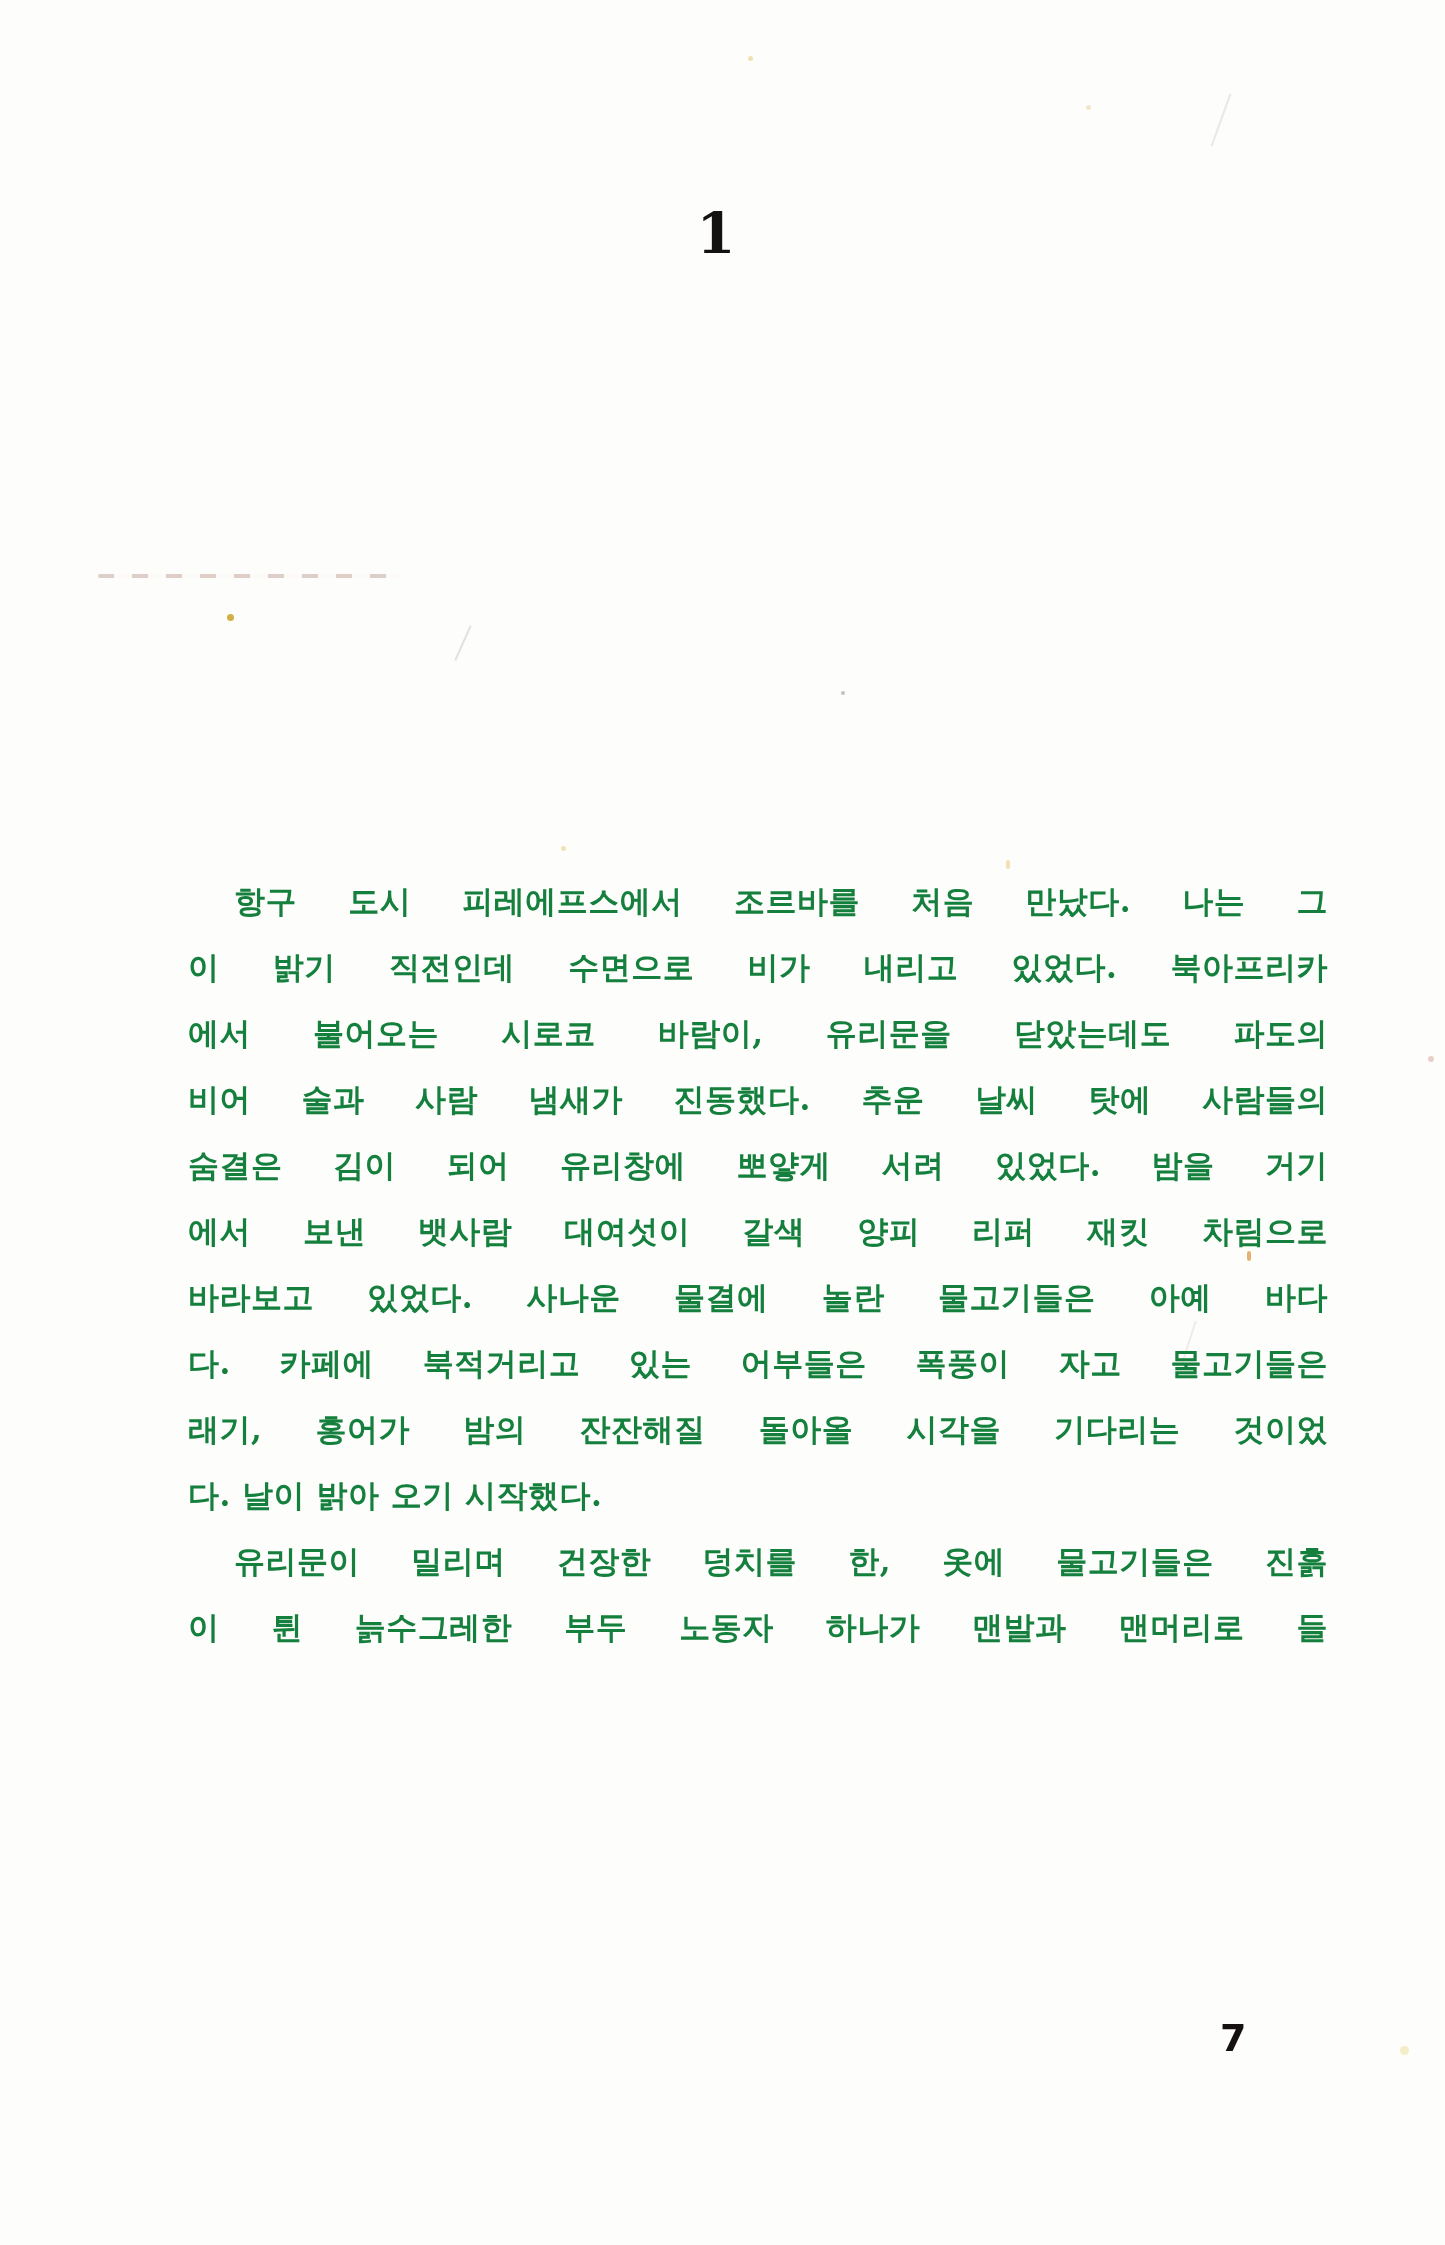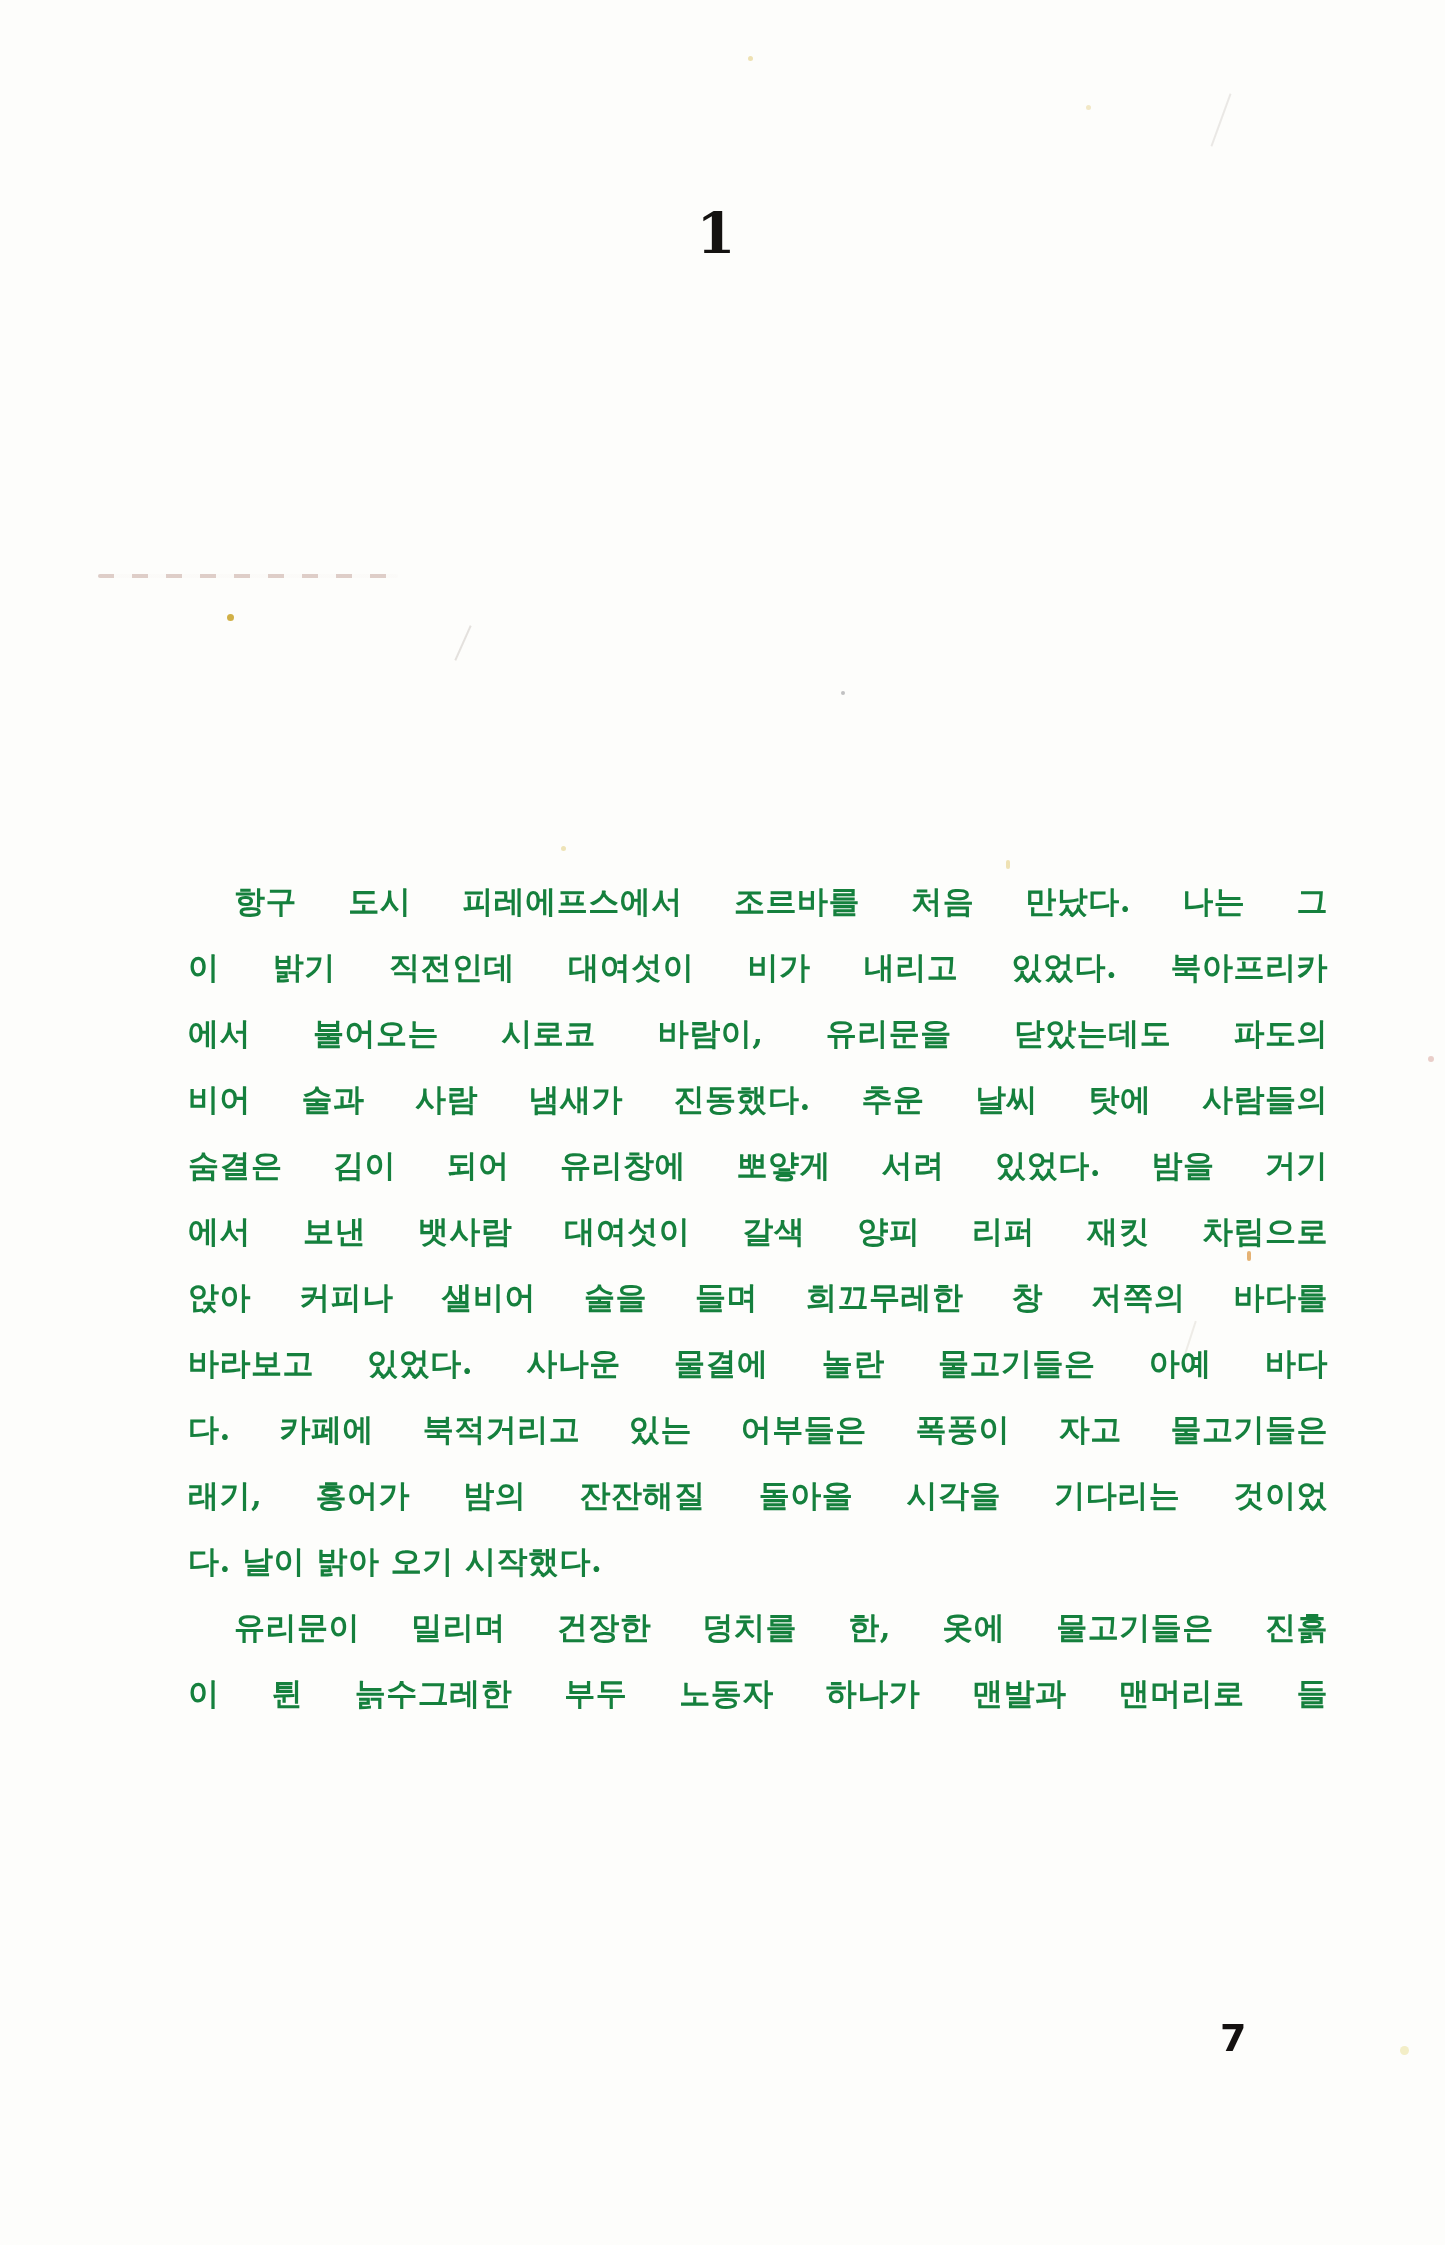--- a/index.html
+++ b/index.html
@@ -91,26 +91,25 @@
   <div class="speck" style="left:1247px;top:1251px;width:4px;height:10px;background:rgba(217,138,43,0.65);border-radius:2px;"></div>
   <div class="speck" style="left:1428px;top:1056px;width:6px;height:6px;background:rgba(217,168,160,0.55);"></div>
   <div class="speck" style="left:1400px;top:2046px;width:9px;height:9px;background:rgba(238,231,176,0.7);"></div>
   <div class="speck" style="left:841px;top:691px;width:4px;height:4px;background:rgba(120,120,125,0.45);"></div>
   <div class="scratch" style="left:462px;top:624px;width:2px;height:38px;transform:rotate(24deg);"></div>
   <div class="scratch" style="left:1220px;top:92px;width:2px;height:56px;transform:rotate(20deg);background:rgba(150,140,130,0.18);"></div>
   <div class="scratch" style="left:1188px;top:1320px;width:2px;height:44px;transform:rotate(18deg);background:rgba(170,160,140,0.18);"></div>
 
   <div class="body-text">
       <div class="line indent just">항구 도시 피레에프스에서 조르바를 처음 만났다. 나는 그</div>
-      <div class="line just">이 밝기 직전인데 대여섯이 비가 내리고 있었다. 북아프리카</div>
+      <div class="line just">이 밝기 직전인데 수면으로 비가 내리고 있었다. 북아프리카</div>
       <div class="line just">에서 불어오는 시로코 바람이, 유리문을 닫았는데도 파도의</div>
       <div class="line just">비어 술과 사람 냄새가 진동했다. 추운 날씨 탓에 사람들의</div>
       <div class="line just">숨결은 김이 되어 유리창에 뽀얗게 서려 있었다. 밤을 거기</div>
       <div class="line just">에서 보낸 뱃사람 대여섯이 갈색 양피 리퍼 재킷 차림으로</div>
-      <div class="line just">앉아 커피나 샐비어 술을 들며 희끄무레한 창 저쪽의 바다를</div>
       <div class="line just">바라보고 있었다. 사나운 물결에 놀란 물고기들은 아예 바다</div>
       <div class="line just">다. 카페에 북적거리고 있는 어부들은 폭풍이 자고 물고기들은</div>
       <div class="line just">래기, 홍어가 밤의 잔잔해질 돌아올 시각을 기다리는 것이었</div>
       <div class="line">다. 날이 밝아 오기 시작했다.</div>
       <div class="line indent just">유리문이 밀리며 건장한 덩치를 한, 옷에 물고기들은 진흙</div>
       <div class="line just">이 튄 늙수그레한 부두 노동자 하나가 맨발과 맨머리로 들</div>
     </div>
 
   <div class="page-number">7</div>
 

